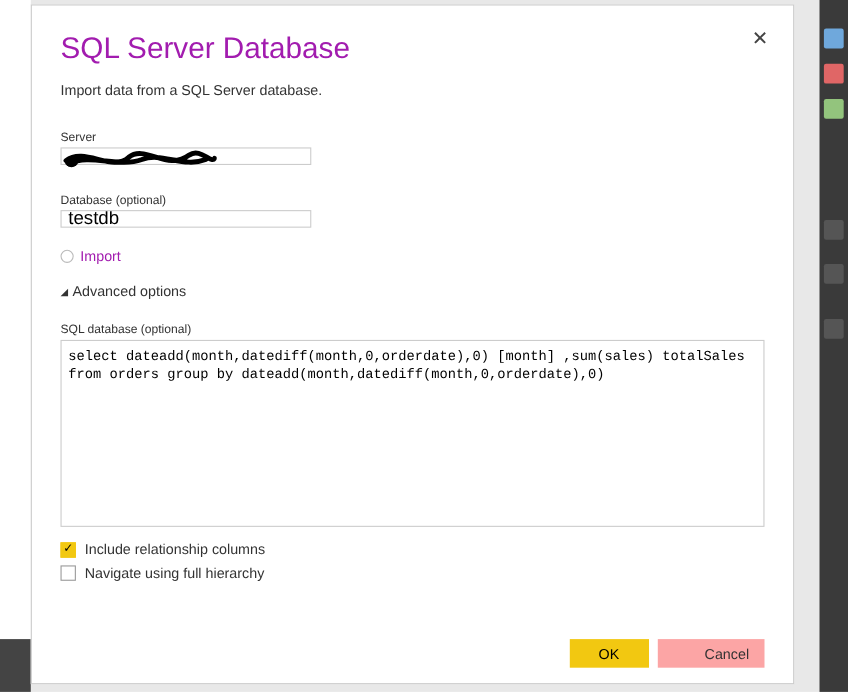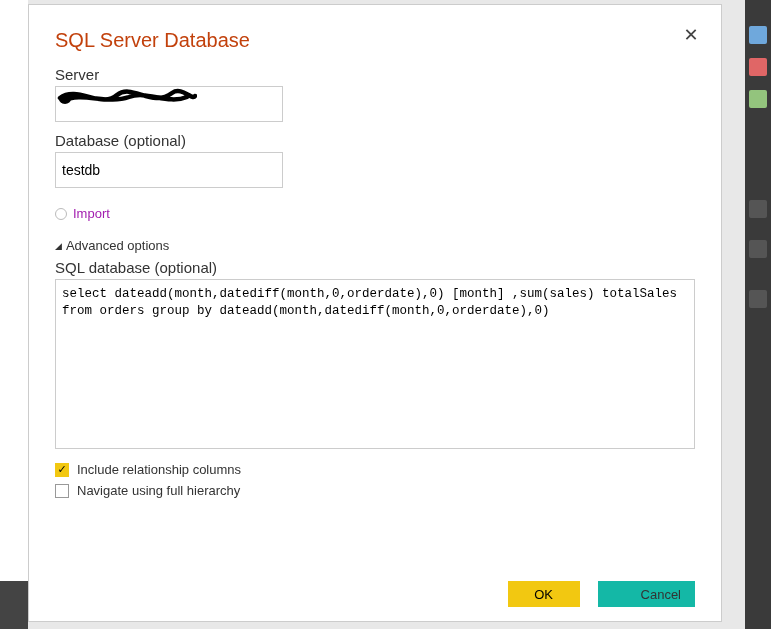--- a/index.html
+++ b/index.html
@@ -35,41 +35,42 @@
       right: 22px;
       width: 16px;
       height: 16px;
       cursor: pointer;
       color: #444;
       font-size: 18px;
       line-height: 16px;
       text-align: center;
     }
     .title {
-      font-size: 20px;
+      font-size: 27px;
       font-weight: 300;
-      color: #c2410c;
+      color: #a21caf;
       margin-bottom: 14px;
     }
     .subtitle {
       font-size: 13px;
       color: #333;
       margin-bottom: 14px;
     }
     .field-label {
-      font-size: 15px;
+      font-size: 11px;
       color: #333;
       margin-bottom: 3px;
+      margin-top: 16px;
     }
     .text-input {
       width: 228px;
-      height: 36px;
+      height: 16px;
       border: 1px solid #ccc;
       padding: 2px 6px;
-      font-size: 14px;
+      font-size: 17px;
       font-family: inherit;
       outline: none;
     }
     .server-block {
       position: relative;
     }
     .redaction {
       position: absolute;
       left: 2px;
       top: -3px;
@@ -161,38 +162,38 @@
     }
     .checkbox.checked {
       background: #f2c811;
       border-color: #f2c811;
       color: #000;
     }
     .footer {
       margin-top: auto;
       display: flex;
       justify-content: flex-end;
-      gap: 18px;
+      gap: 8px;
       padding-top: 16px;
     }
     .btn {
       min-width: 72px;
       height: 26px;
       border: none;
       font-size: 13px;
       font-family: inherit;
       cursor: pointer;
       padding: 0 14px;
     }
     .btn-primary {
       background: #f2c811;
       color: #000;
     }
     .btn-secondary {
-      background: #14b8a6;
+      background: #fca5a5;
       color: #333;
       padding-left: 43px;
     }
     
     .right-strip {
       position: absolute;
       right: 0;
       top: 0;
       width: 26px;
       height: 629px;
@@ -227,20 +228,21 @@
 
 <div class="left-bg"></div>
 <div class="bottom-shadow"></div>
 
 <div class="dialog">
   <div class="close-btn">
     <span>✕</span>
   </div>
 
   <h1 class="title">SQL Server Database</h1>
+  <div class="subtitle">Import data from a SQL Server database.</div>
 
   <div class="field-group">
     <div class="field-label">Server</div>
     <div class="server-block">
       <input class="text-input" type="text" value="" style="">
       <svg class="redaction" viewBox="0 0 140 28">
         <path d="M3 15 C 20 2, 45 26, 60 12 C 75 0, 95 25, 115 10 C 125 3, 135 18, 138 13 M6 18 C 25 8, 50 22, 72 14 C 90 7, 110 22, 130 14" stroke="#000" stroke-width="4.5" fill="none" stroke-linecap="round"></path>
         <ellipse cx="8" cy="16" rx="6" ry="5" fill="#000"></ellipse>
       </svg>
     </div>

